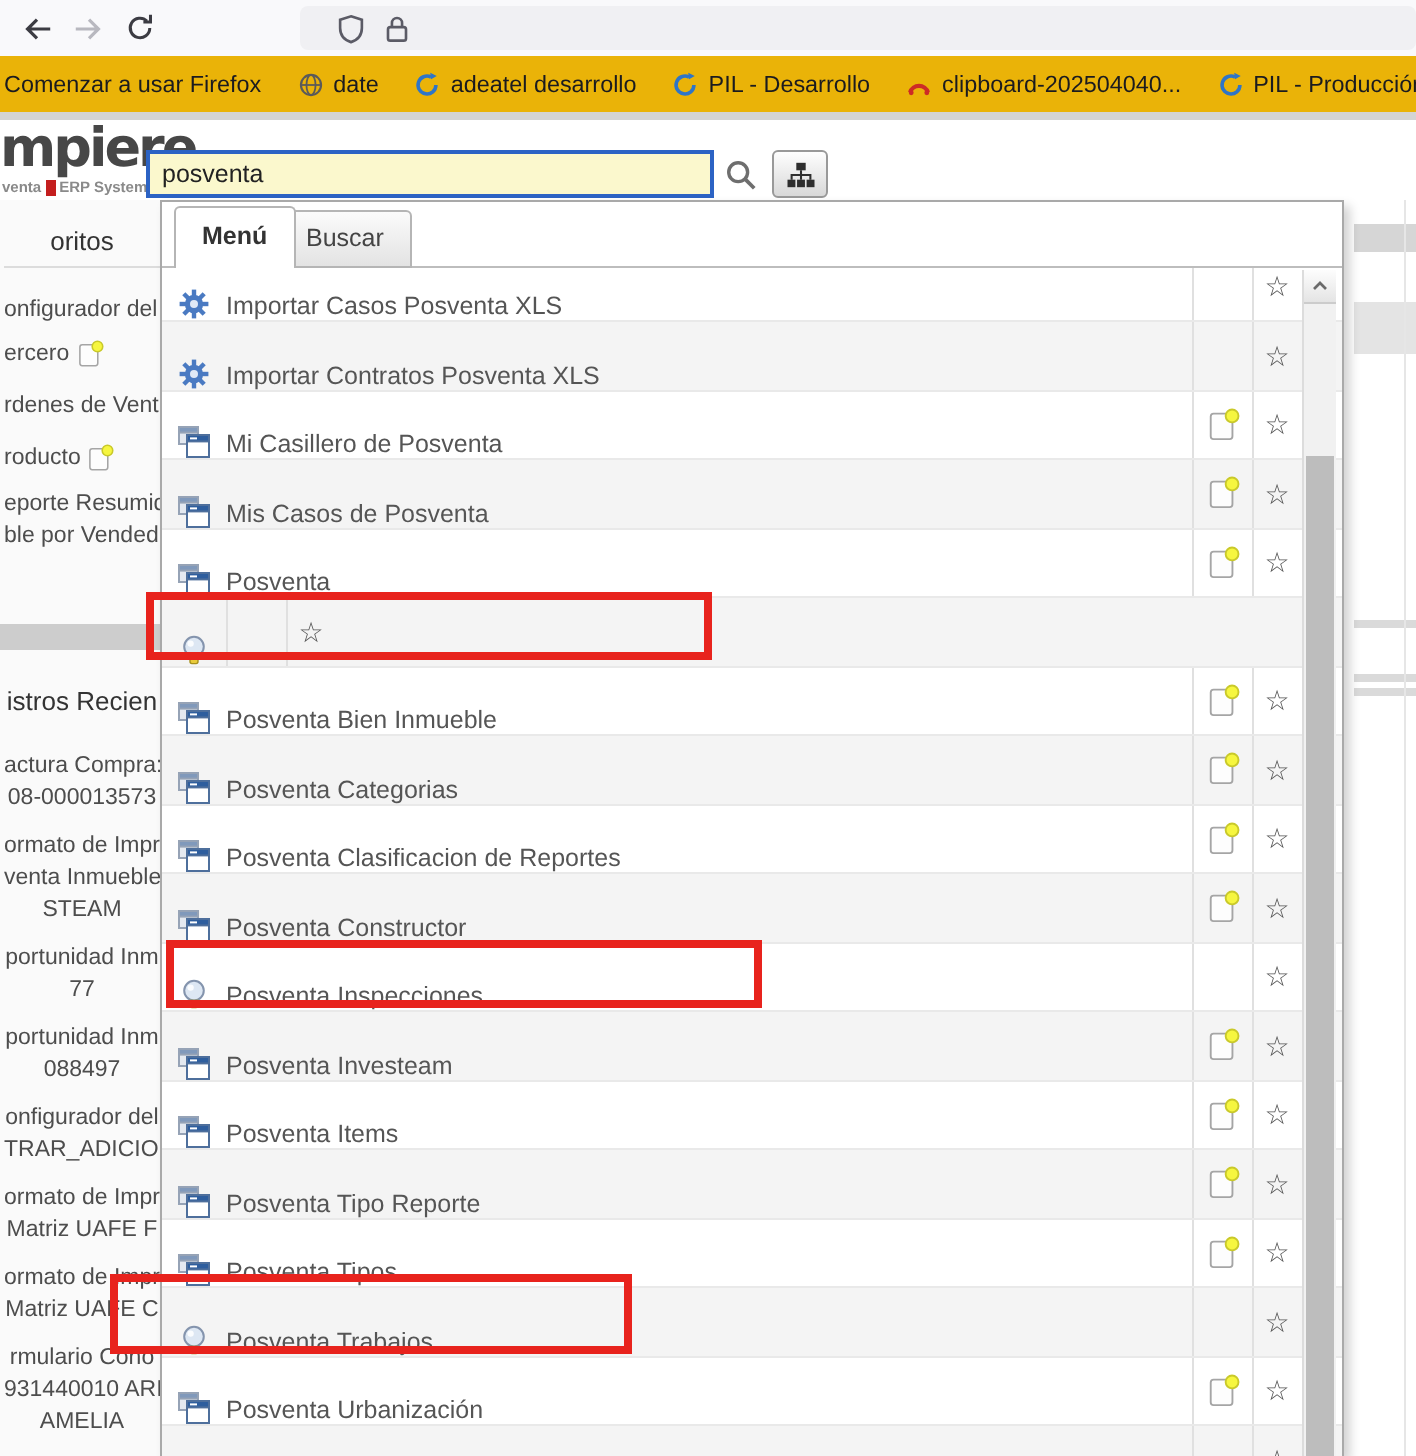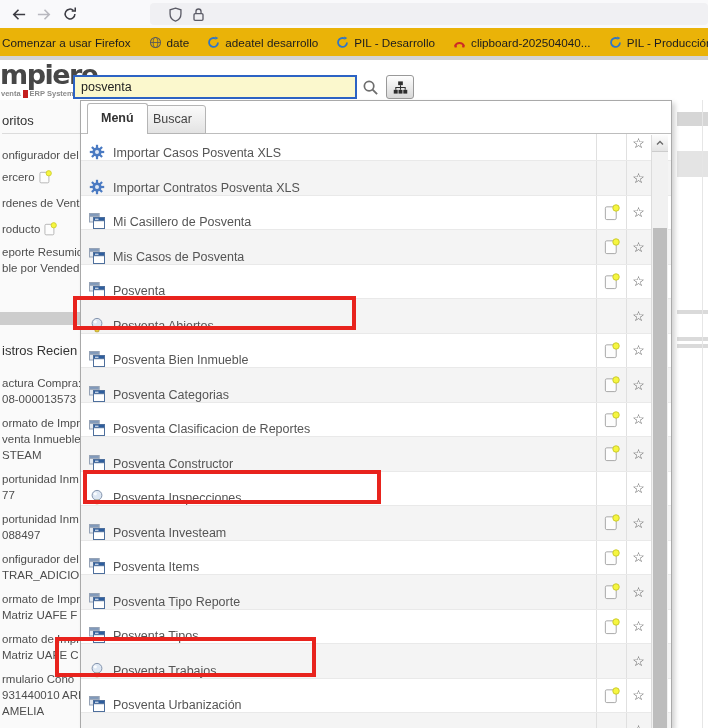--- a/index.html
+++ b/index.html
@@ -30,21 +30,21 @@
   .logo-red { width:5px; height:8px; background:#c41f1f; display:inline-block; }
   .searchbox { position:absolute; left:73px; top:15px; width:284px; height:24px; border:2px solid #2c63c4;
     background:#fbf8cd; font-size:12.5px; color:#222; padding:0 6px; font-family:inherit; }
   .btn-search { position:absolute; left:359px; top:16px; width:23px; height:22px; background:transparent;
     border:none; display:flex; align-items:center; justify-content:center; }
   .btn-tree { position:absolute; left:386px; top:15px; width:28px; height:24px; border:1px solid #999;
     border-radius:3px; background:linear-gradient(#fefefe,#d8d8d8); display:flex; align-items:center; justify-content:center; }
 
   
   .sidebar { position:absolute; left:0; top:100px; width:85px; height:628px; background:#fafafa;
-    border-right:5px solid #a3a3a3; z-index:1; color:#4d4d4d; }
+    border-right:5px solid #a3a3a3; z-index:1; color:#4d4d4d;text-align:center; }
   .side-h { position:absolute; left:2px; right:0; height:26px; line-height:26px; font-size:13px; color:#333;
     border-bottom:1px solid #dcdcdc; white-space:nowrap; overflow:hidden; }
   .favlist { position:absolute; left:2px; right:0; top:44px; font-size:11.5px; }
   .fav-line { line-height:22px; white-space:nowrap; overflow:hidden; display:flex; align-items:center; gap:3px; }
   .fav-g { margin-bottom:4px; }
   .fav-g4 .fav-line { line-height:16px; }
   .sidediv { position:absolute; left:0; right:0; top:212px; height:13px; background:#cdcdcd; }
   .rechead { top:238px; border-bottom:none; }
   .reclist { position:absolute; left:2px; right:0; top:275px; font-size:11.5px; }
   .rec-g { margin-bottom:8px; }
@@ -412,21 +412,20 @@
           </svg>
         </span>
       <span class="starcol">
           <span>☆</span>
         </span>
     </div>
     <div class="row alt">
       <svg class="ric">
           <use href="#i-bulb"></use>
         </svg>
-      <span class="lbl">Posventa Abiertos</span>
       <span class="doccol"></span>
       <span class="starcol">
           <span>☆</span>
         </span>
     </div>
     <div class="row">
       <svg class="ric">
           <use href="#i-win"></use>
         </svg>
       <span class="lbl">Posventa Bien Inmueble</span>

